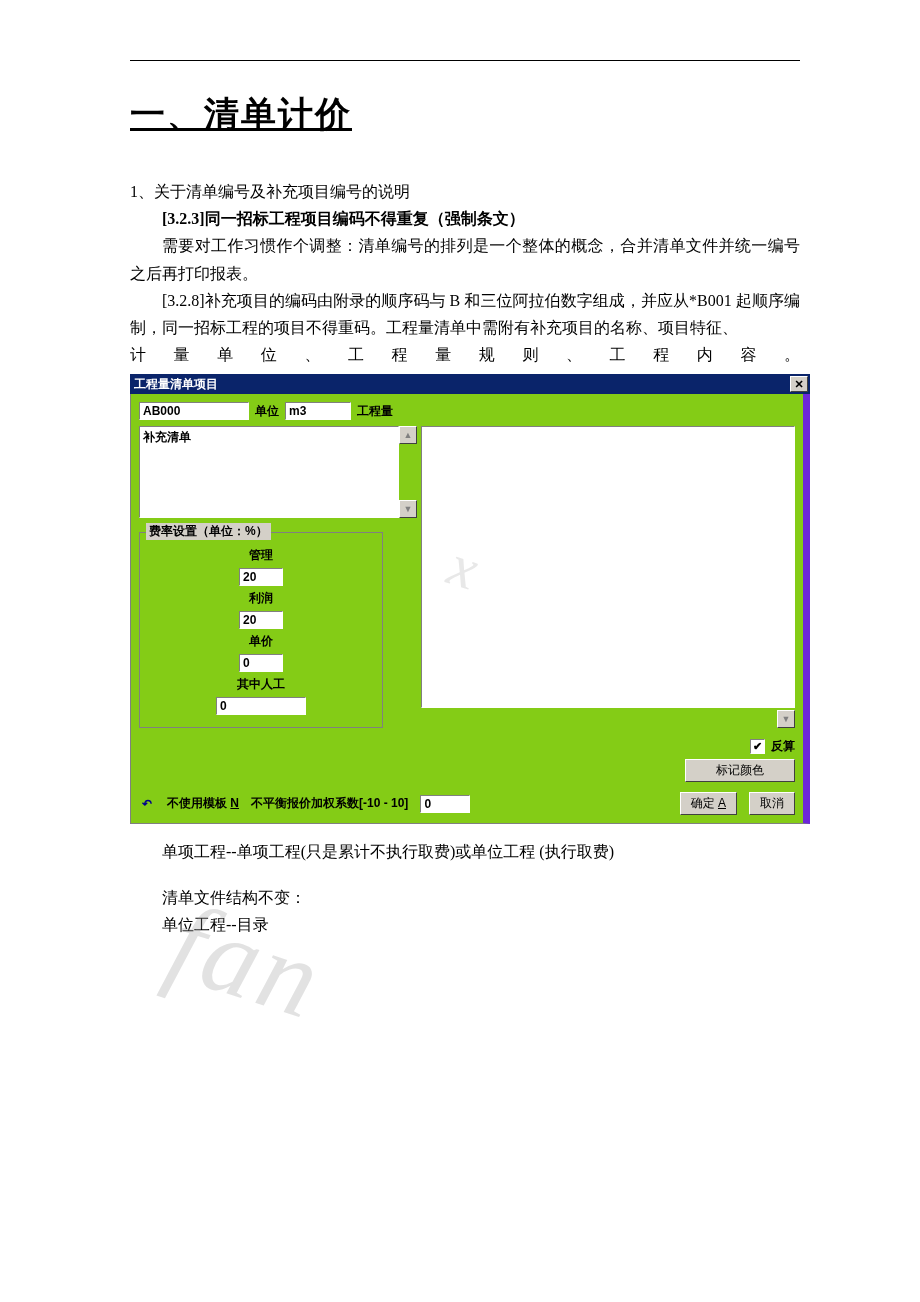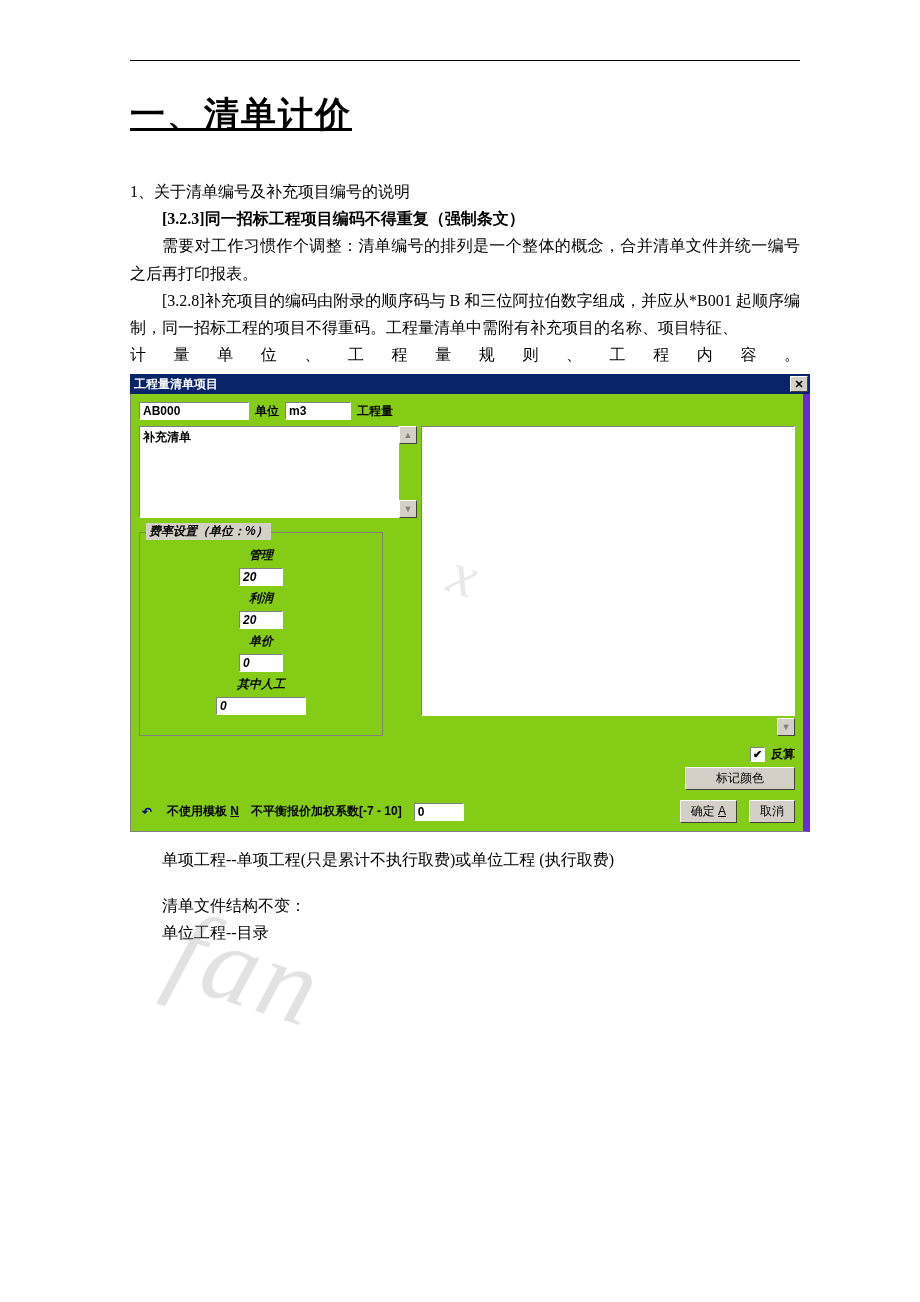--- a/index.html
+++ b/index.html
@@ -122,24 +122,23 @@
     border-top:1px solid #fff;border-left:1px solid #fff;
     border-right:1px solid #404040;border-bottom:1px solid #404040;
     font-size:9px;display:flex;align-items:center;justify-content:center;
     color:#808080;
   }
   .groupbox {
     border:1px solid #808080;
     border-top:1px solid #fff;
     position:relative;
     margin-top:14px;
-    padding:10px 8px 16px 8px;
+    padding:10px 8px 8px 8px;
     width: 244px;
     box-sizing:border-box;
-    font-style:italic;
   }
   .groupbox::before {
     content:"";
     position:absolute;
     inset:-1px;
     border:1px solid #808080;
     pointer-events:none;
   }
   .group-title {
     position:absolute;
@@ -288,21 +287,21 @@
 
       <div class="marker-btn">
         <span class="wbtn" style="width:88px;text-align:center;">标记颜色</span>
       </div>
 
       <div class="bottom-row">
         <span class="undo-icon">↶</span>
         <span class="link-label">
           <span>不使用模板 </span><span class="underline">N</span>
         </span>
-        <span class="link-label">不平衡报价加权系数[-7 - 10]</span>
+        <span class="link-label">不平衡报价加权系数[-10 - 10]</span>
         <span class="win-input" style="width:50px;">0</span>
         <span class="bottom-spacer"></span>
         <span class="btn-pair">
           <span class="wbtn">
             <span>确定 </span><span class="underline">A</span>
           </span>
           <span class="wbtn">取消</span>
         </span>
       </div>
 

